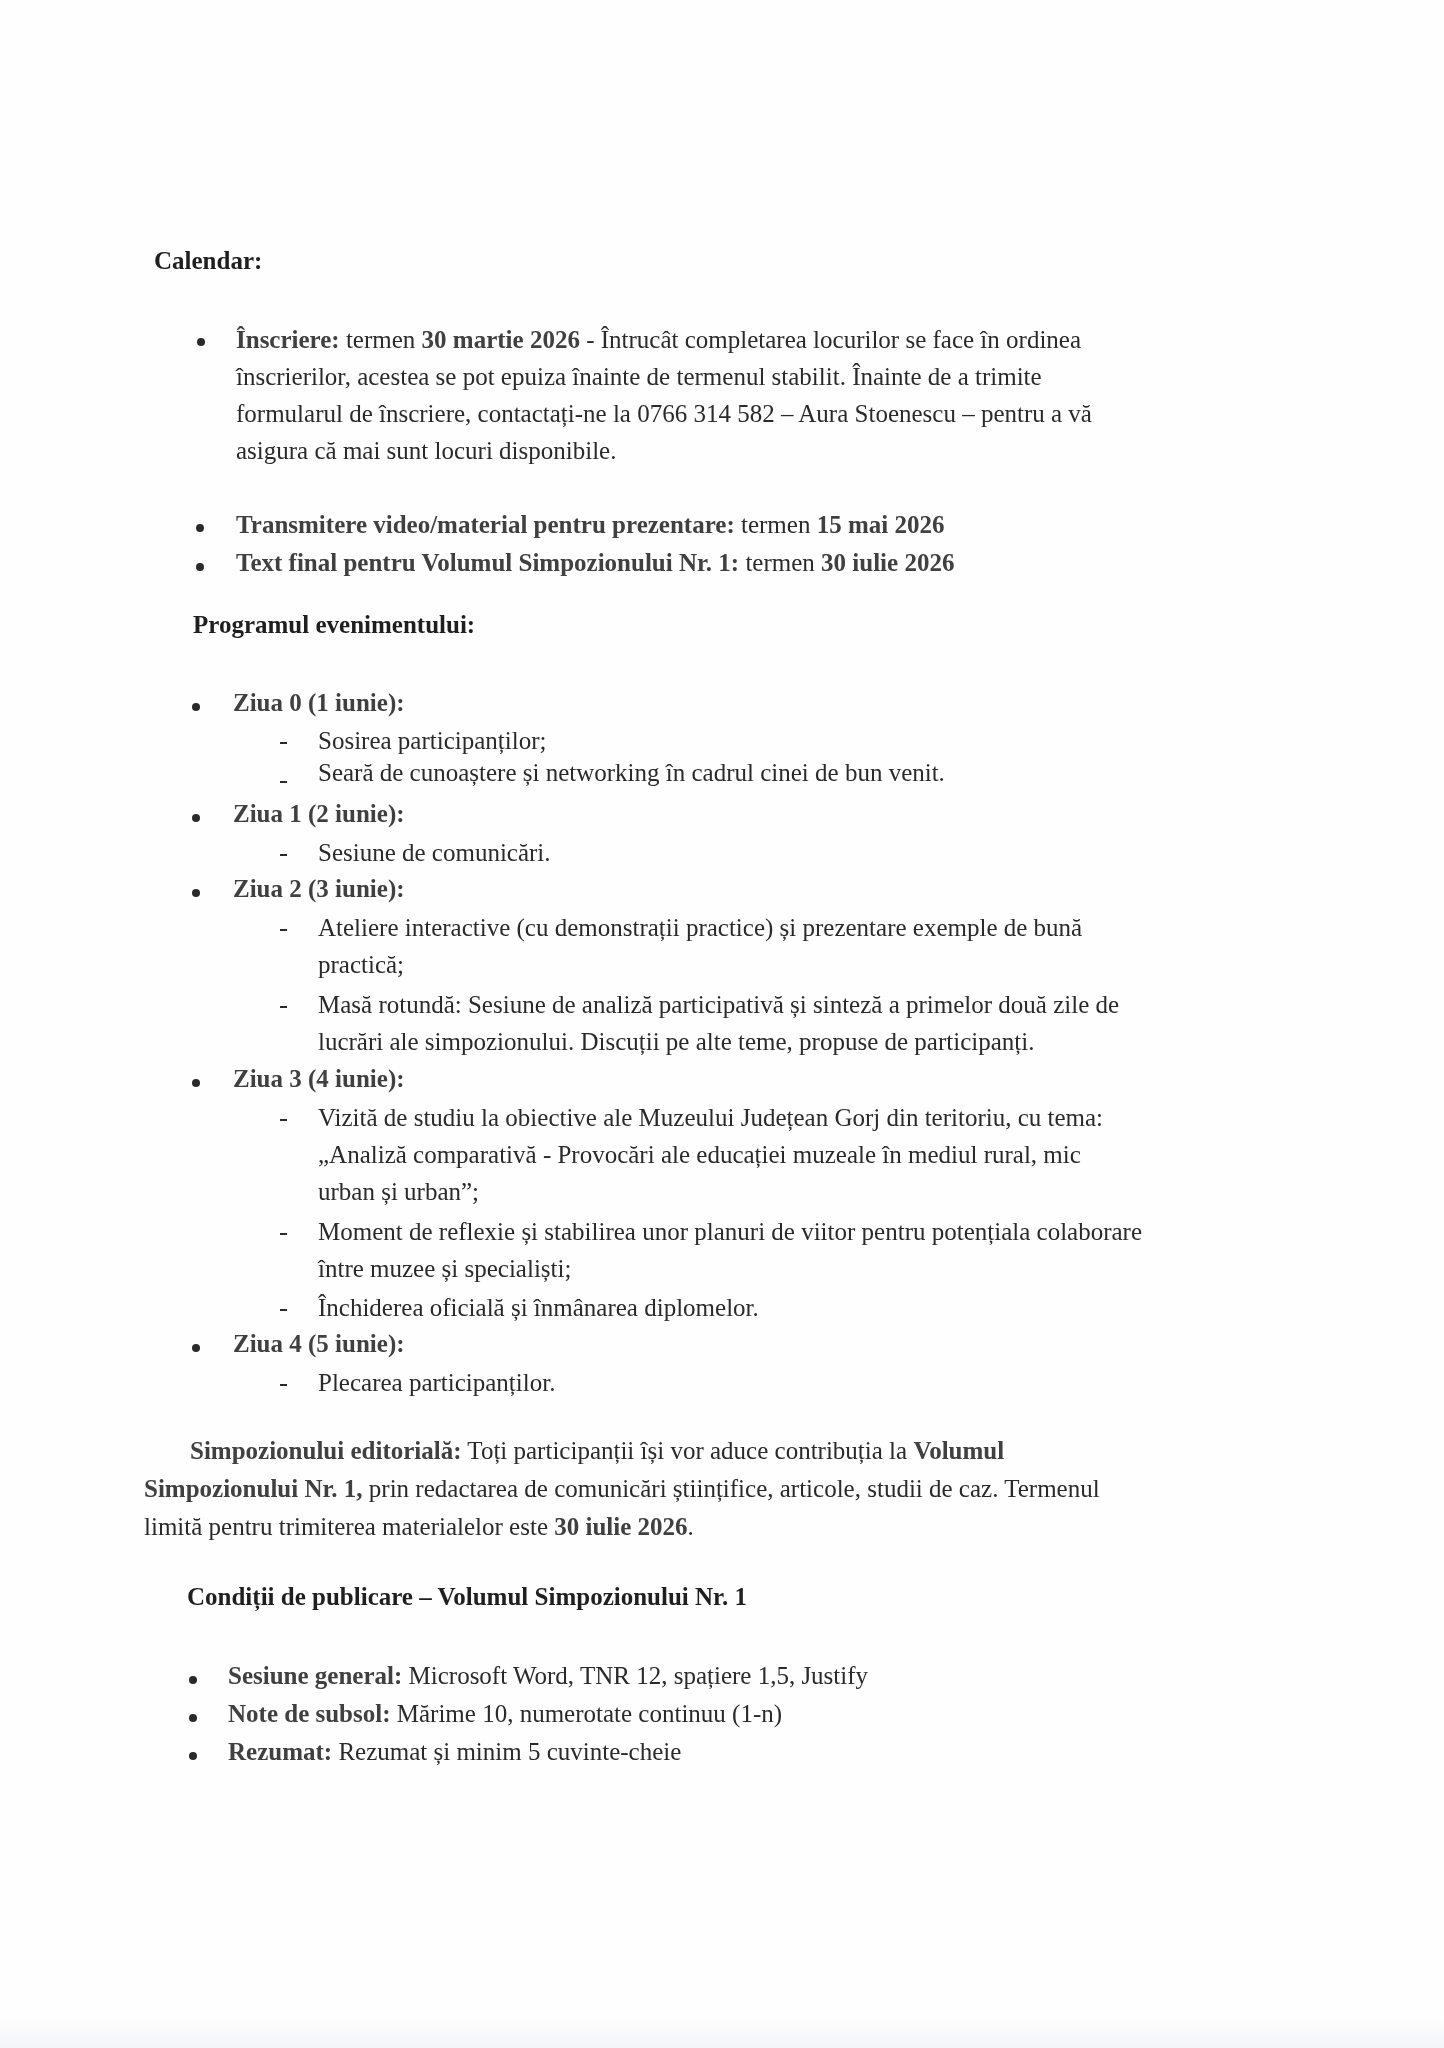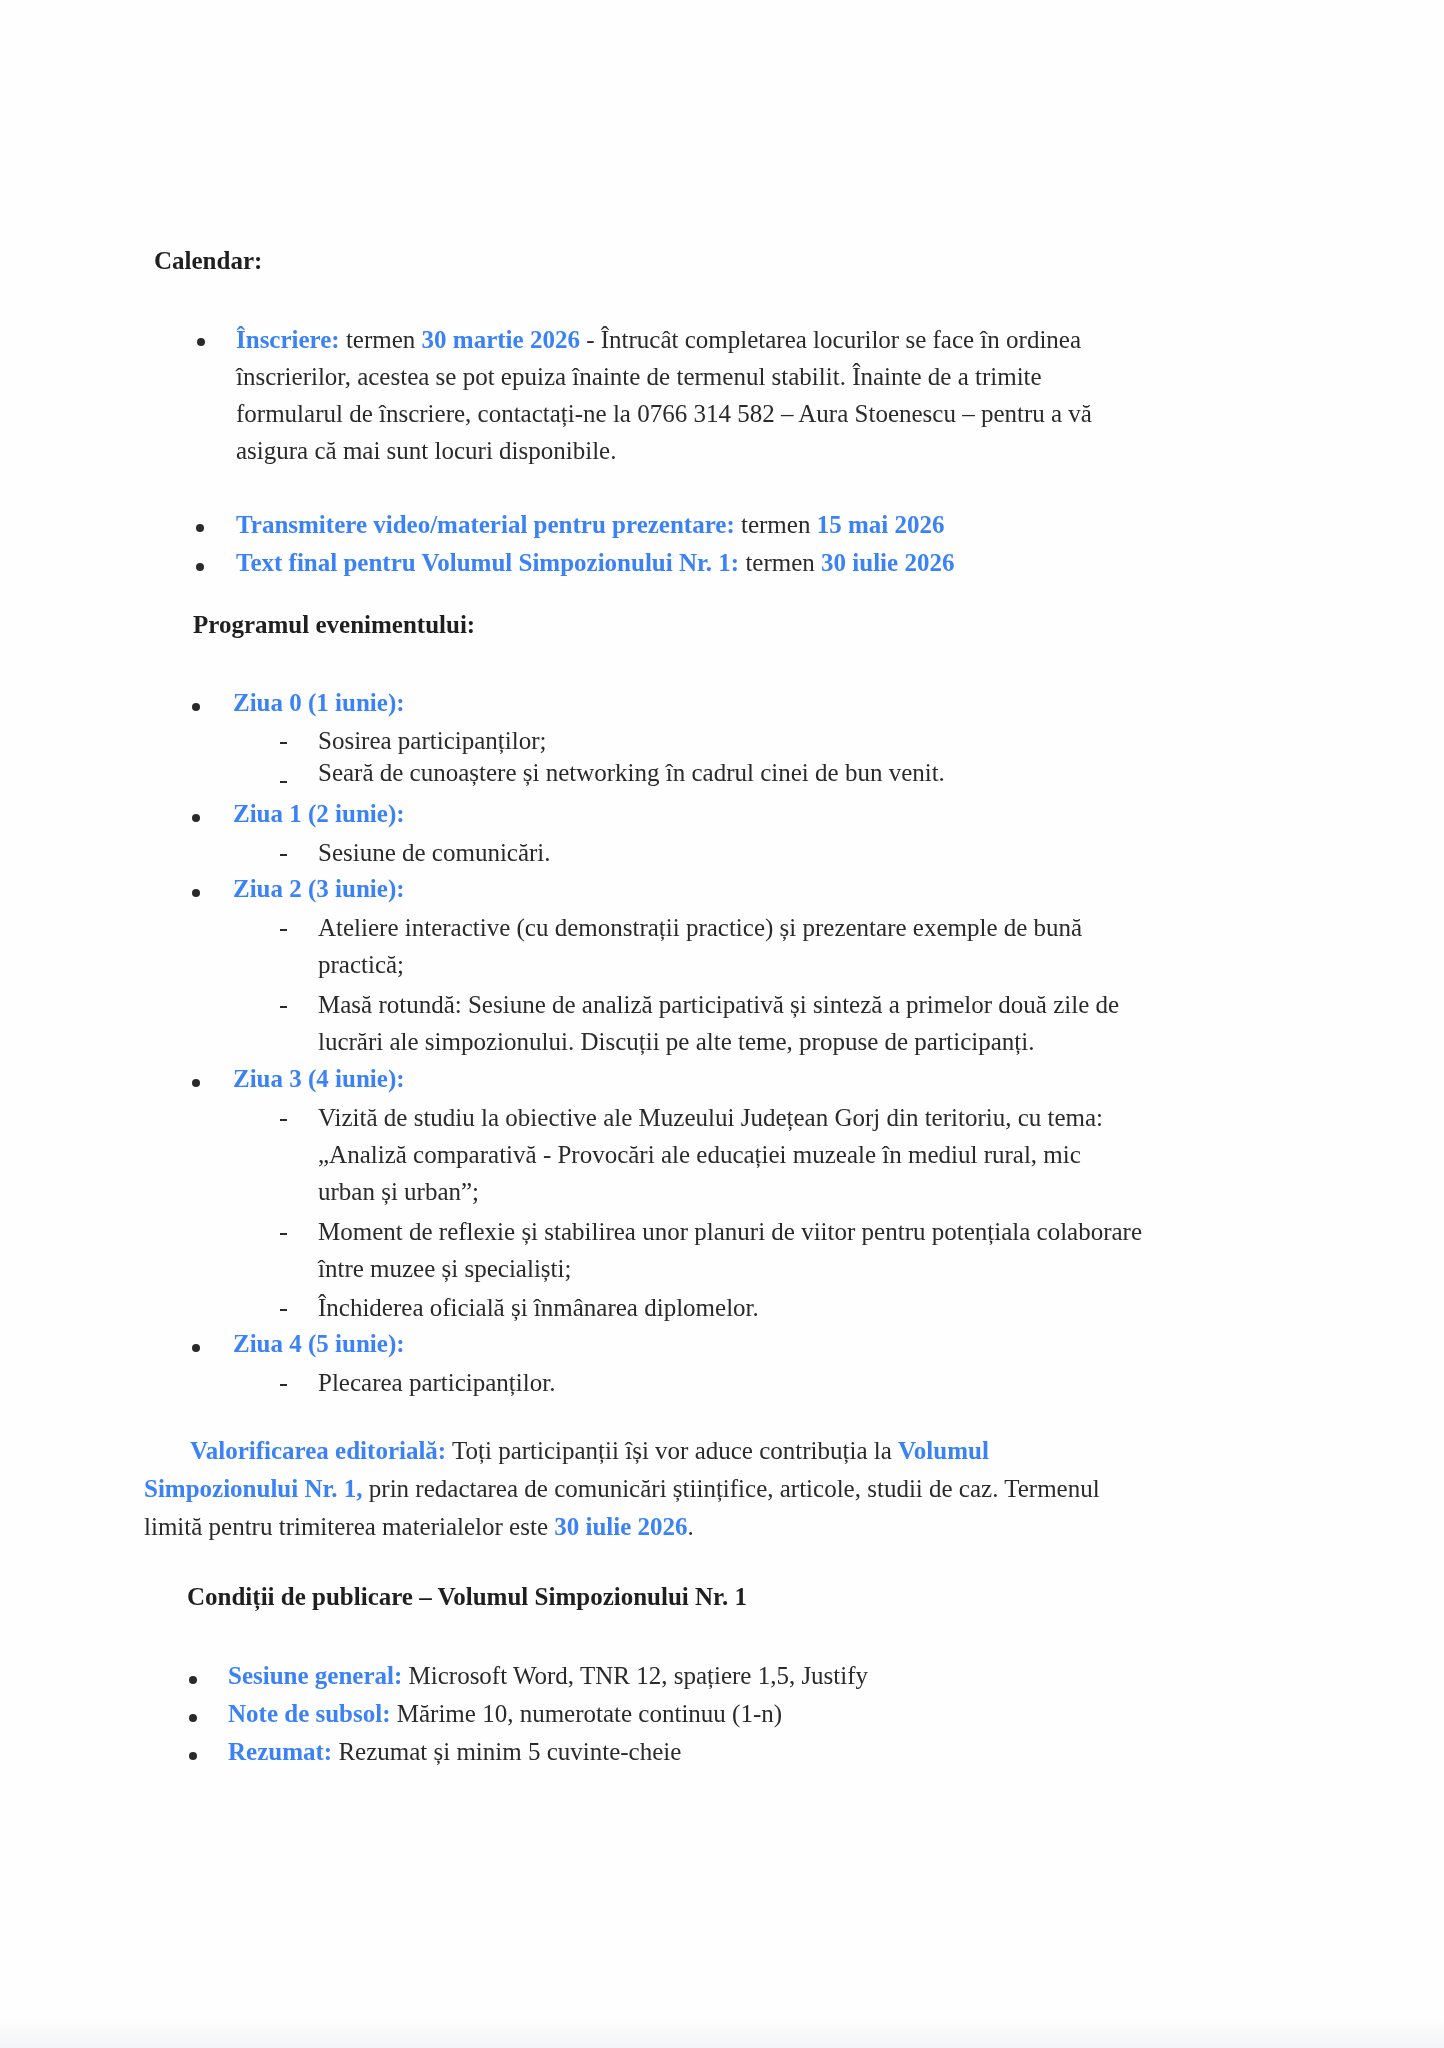--- a/index.html
+++ b/index.html
@@ -20,21 +20,21 @@
       position: absolute;
       left: 0; top: 0;
       width: 1444px; height: 2048px;
       background: #fefefe;
     }
     .ln {
       position: absolute;
       white-space: nowrap;
       line-height: 1;
     }
-    b, .b { font-weight: bold; color: #3b82f6; }
+    b, .b { font-weight: bold; color: #404040; }
     .bullet {
       position: absolute;
       width: 8px; height: 8px;
       border-radius: 50%;
       background: #2a2a2a;
     }
     .dash {
       position: absolute;
       width: 7px; height: 2px;
       background: #2a2a2a;
@@ -106,21 +106,21 @@
   <div class="ln" style="left:318px; top:1256px;">între muzee și specialiști;</div>
   <div class="dash" style="left:280px; top:1309px;"></div>
   <div class="ln" style="left:318px; top:1295px;">Închiderea oficială și înmânarea diplomelor.</div>
 
   <div class="bullet" style="left:192px; top:1344px;"></div>
   <div class="ln b" style="left:233px; top:1331px;">Ziua 4 (5 iunie):</div>
   <div class="dash" style="left:280px; top:1384px;"></div>
   <div class="ln" style="left:318px; top:1370px;">Plecarea participanților.</div>
 
   <div class="ln" style="left:190px; top:1438px;">
-    <b>Valorificarea editorială:</b><span> Toți participanții își vor aduce contribuția la </span><b>Volumul</b>
+    <b>Simpozionului editorială:</b><span> Toți participanții își vor aduce contribuția la </span><b>Volumul</b>
   </div>
   <div class="ln" style="left:144px; top:1476px;">
     <b>Simpozionului Nr. 1,</b><span> prin redactarea de comunicări științifice, articole, studii de caz. Termenul</span>
   </div>
   <div class="ln" style="left:144px; top:1514px;">
     <span>limită pentru trimiterea materialelor este </span><b>30 iulie 2026</b><span>.</span>
   </div>
 
   <div class="ln heading" style="left:187px; top:1584px;">Condiții de publicare – Volumul Simpozionului Nr. 1</div>
 

